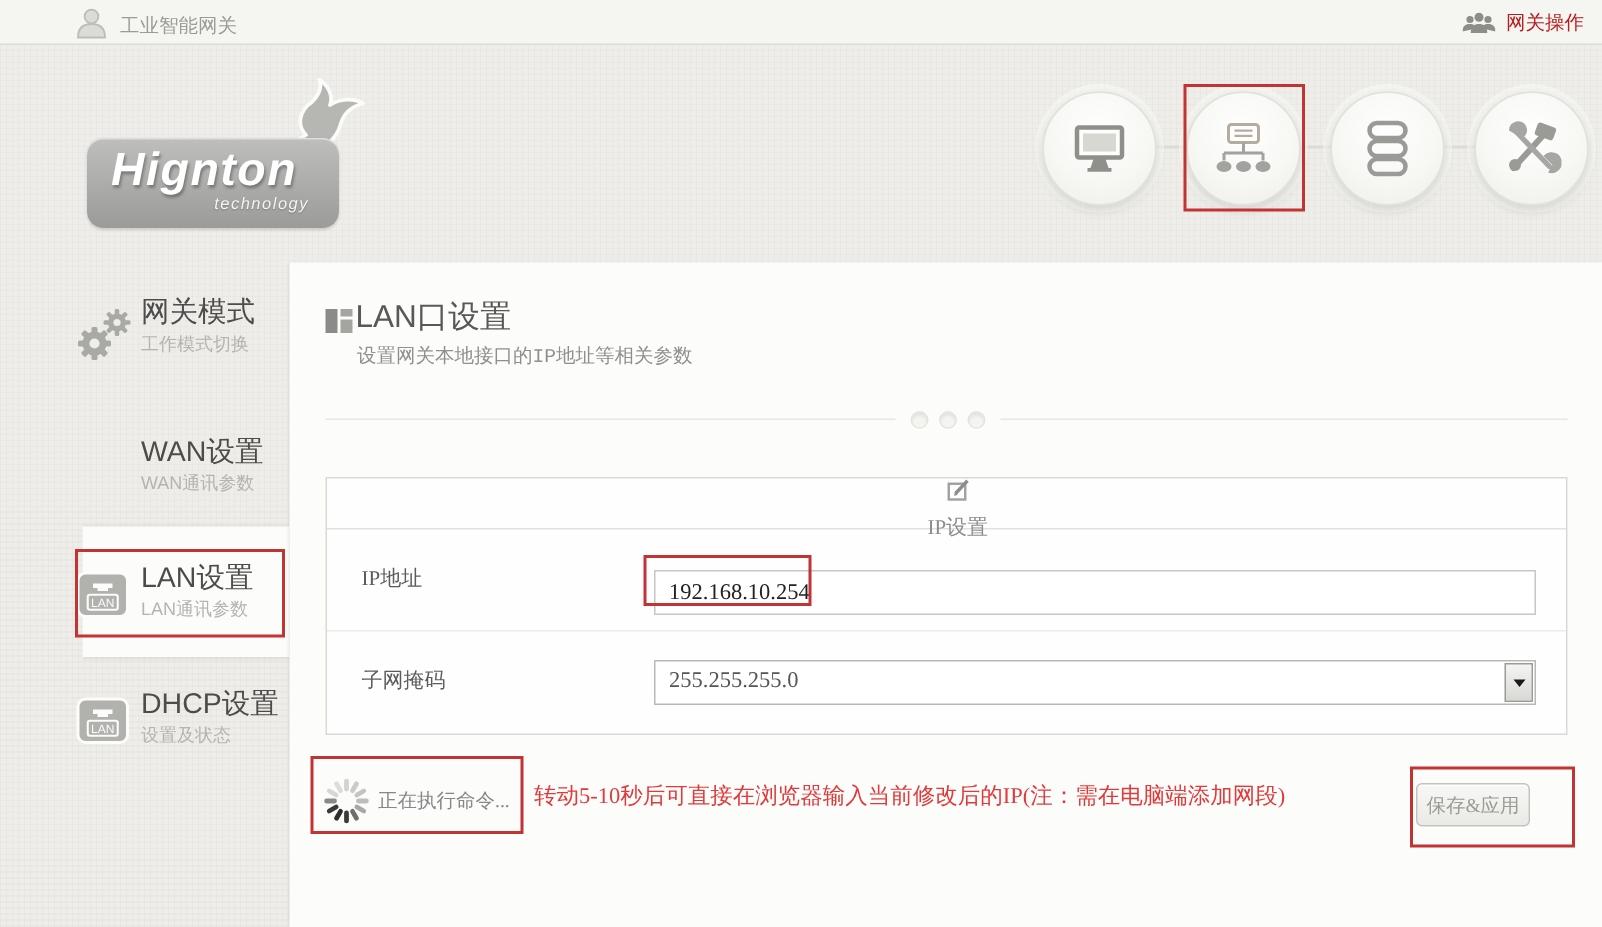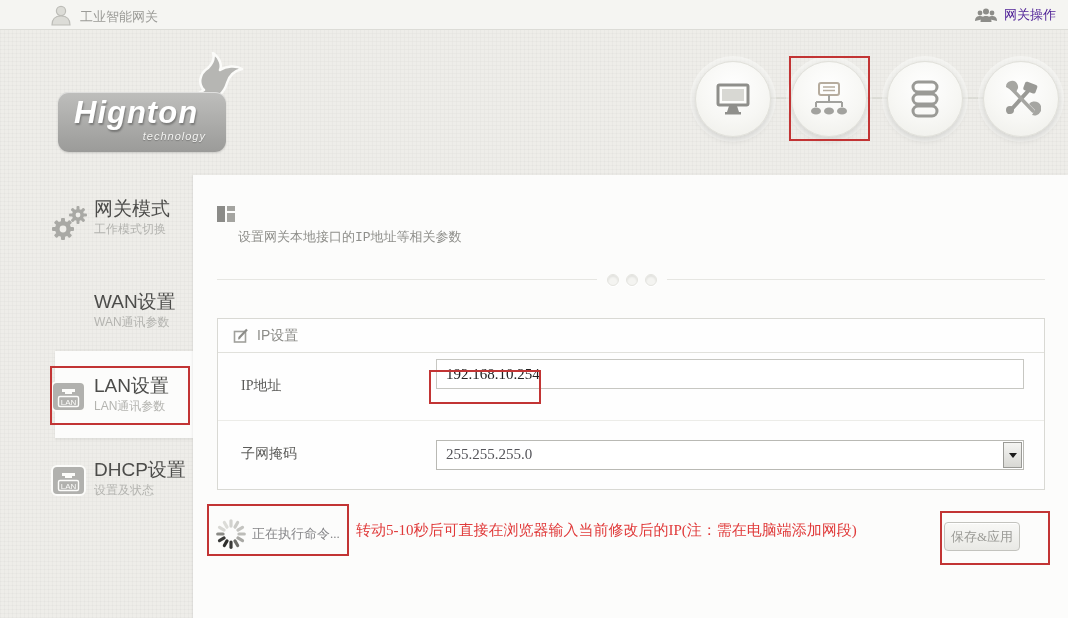--- a/index.html
+++ b/index.html
@@ -19,21 +19,21 @@
   }
   
   .topbar {
     position:absolute; left:0; top:0; width:1068px; height:30px;
     background:#f5f5f2; border-bottom:1px solid #dcdcd7;
     display:flex; align-items:center;
   }
   .topbar-left { display:flex; align-items:flex-end; gap:8px; margin-left:50px; }
   .topbar-title { font-size:13px; color:#9b9b97; }
   .topbar-right { display:flex; align-items:center; gap:7px; margin-left:auto; margin-right:12px; }
-  .topbar-action { font-size:13px; color:#4c1d95; cursor:pointer; }
+  .topbar-action { font-size:13px; color:#b91c1c; cursor:pointer; }
   
   .logo { position:absolute; left:52px; top:58px; width:200px; height:100px; }
   .logo-plate {
     position:absolute; left:6px; top:34px; width:168px; height:60px;
     border-radius:11px;
     background:linear-gradient(#bebebc,#9b9b99);
     box-shadow:inset 0 1px 0 rgba(255,255,255,.5), 0 1px 2px rgba(0,0,0,.15);
   }
   .logo-brand {
     position:absolute; left:16px; top:3px;
@@ -102,31 +102,31 @@
     background:#f4f4f1; border:1px solid #e4e4df;
     box-shadow:inset 0 2px 2px rgba(0,0,0,.07), 0 1px 0 #fff;
   }
   .panel {
     position:absolute; left:24px; top:143px; width:828px; height:172px;
     background:#fefefe; border:1px solid #d9d9d4;
   }
   .panel-head {
     height:34px; border-bottom:1px solid #e1e1dc;
     display:flex; align-items:center; gap:8px; padding-left:15px;
-    font-family:Liberation Sans, sans-serif;
-    font-size:14px; color:#8c8c88;
+    font-family:Liberation Serif, serif;
+    font-size:14px; color:#8c8c88;flex-direction:column;
   }
   .form-row { position:relative; height:68px; }
   .form-row.r1 { border-bottom:1px solid #ececE8; }
   .form-label {
     position:absolute; left:23px; top:24px; font-size:14px; color:#5c5c5a;
     font-family:"Liberation Serif","DejaVu Serif",serif;
   }
   .ip-input {
-    position:absolute; left:218px; top:6px; width:588px; height:30px;
+    position:absolute; left:218px; top:27px; width:588px; height:30px;
     border:1px solid #c7c7c2; background:#fff; padding:0 9px;
     font-family:"Liberation Serif","DejaVu Serif",serif;
     font-size:15px; color:#222;
   }
   .select-box {
     position:absolute; left:218px; top:19px; width:588px; height:30px;
     border:1px solid #b9b9b4; background:#fff; cursor:pointer;
   }
   .select-value {
     position:absolute; left:9px; top:5px; font-size:15px; color:#55555a;
@@ -330,20 +330,21 @@
   </div>
 
 
   <div class="main">
 
     <div class="page-head-icon">
       <div class="b1"></div>
         <div class="b2"></div>
         <div class="b3"></div>
     </div>
+    <div class="page-title">LAN口设置</div>
     <div class="page-sub">设置网关本地接口的IP地址等相关参数</div>
 
     <div class="divider"></div>
     <div class="dots">
       <span class="dot"></span>
       <span class="dot"></span>
       <span class="dot"></span>
     </div>
 
     <div class="panel">

